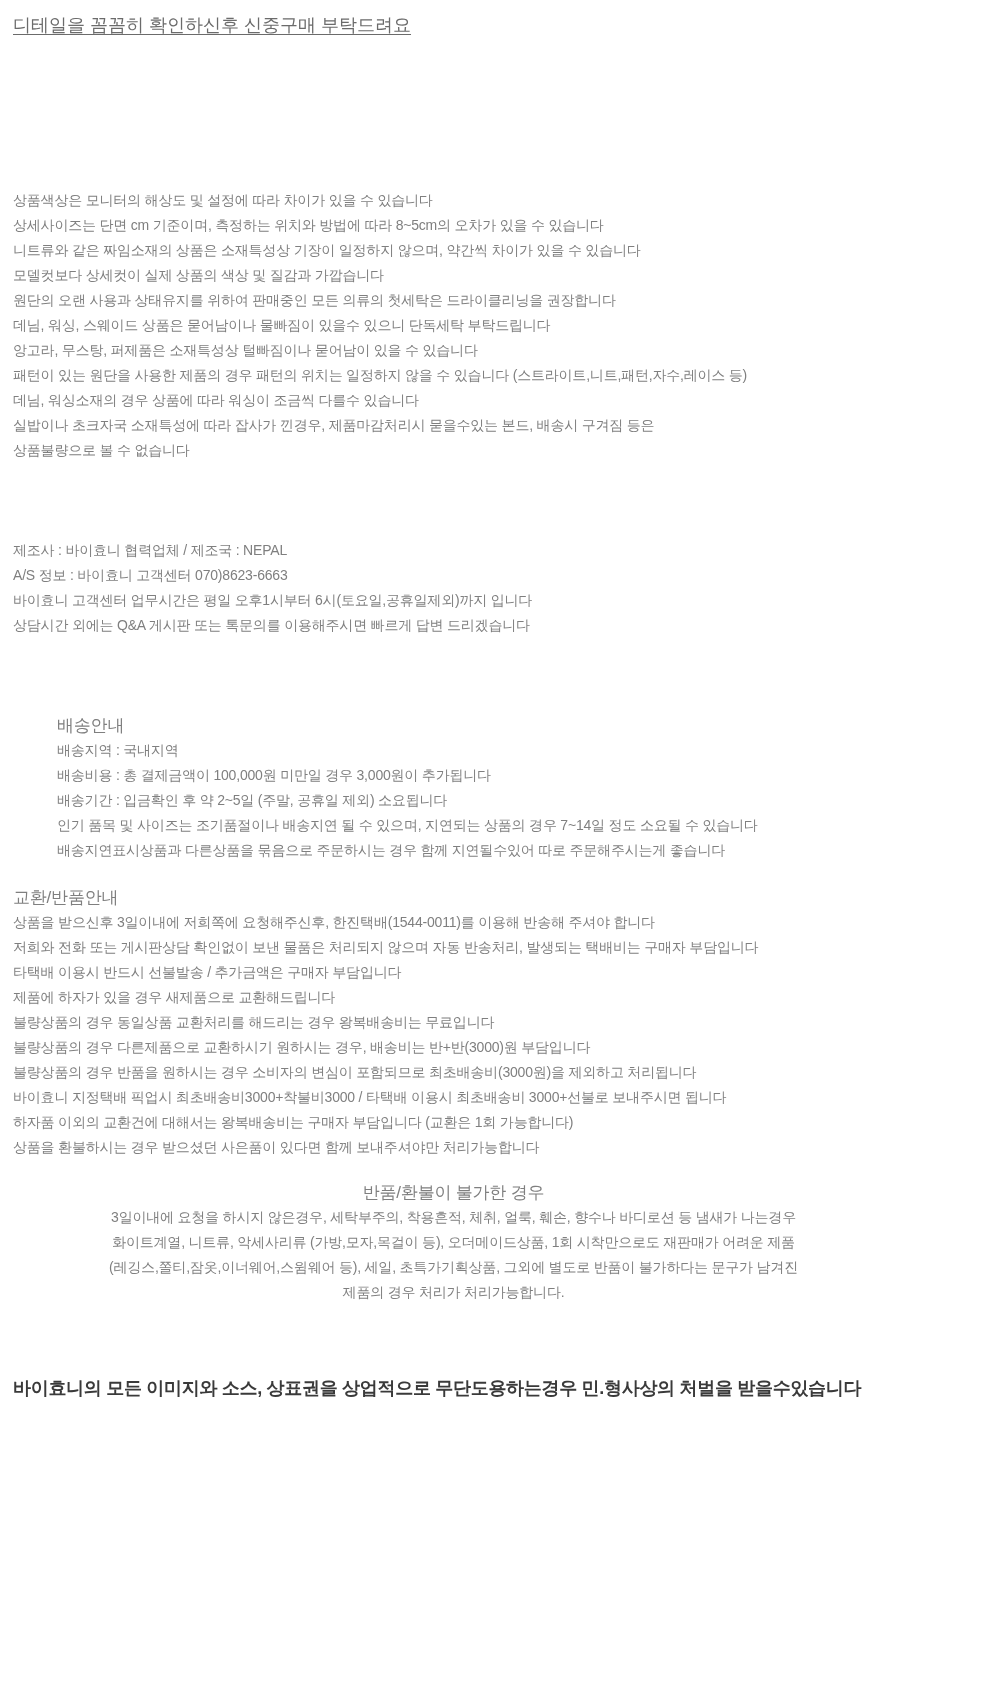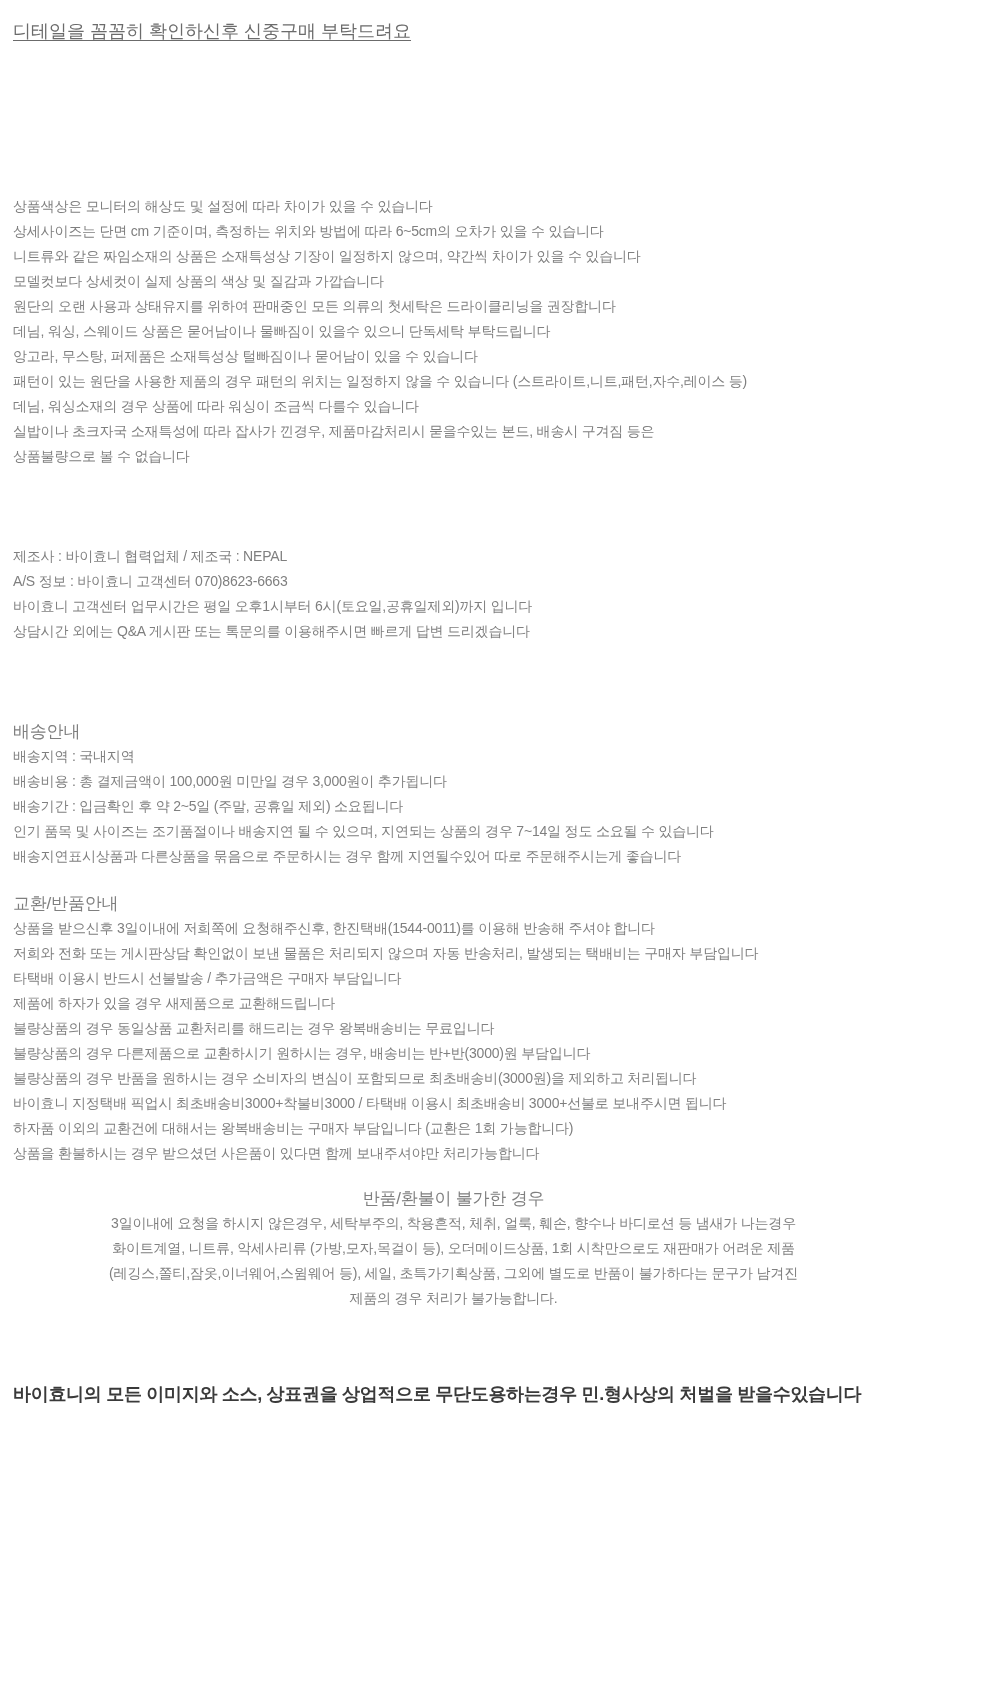--- a/index.html
+++ b/index.html
@@ -8,21 +8,21 @@
     background: #ffffff;
   }
   body {
     width: 1000px;
     min-height: 1700px;
     font-family: "Liberation Sans", "DejaVu Sans", sans-serif;
     color: #7f7f7f;
     overflow: hidden;
   }
   .page {
-    padding: 18px 10px 0 13px;
+    padding: 12px 10px 0 13px;
     box-sizing: border-box;
     width: 904px;
     min-height: 1700px;
   }
   .page-title {
     font-size: 18px;
     line-height: 26px;
     color: #6b6b6b;
     text-decoration: underline;
     text-underline-offset: 3px;
@@ -33,21 +33,21 @@
     white-space: nowrap;
     letter-spacing: -0.2px;
   }
   .heading-line {
     font-size: 17px;
     line-height: 25px;
     letter-spacing: -0.2px;
   }
   .sec-notes        { margin-top: 150px; }
   .sec-manufacturer { margin-top: 75px;  }
-  .sec-shipping     { margin-top: 75px;  }
+  .sec-shipping     { margin-top: 75px; margin-left: 44px;  }
   .sec-exchange     { margin-top: 22px;  }
   .sec-no-return    { margin-top: 20px; text-align: center;  }
   .footer-warning {
     margin-top: 70px;
     font-size: 18px;
     line-height: 26px;
     font-weight: bold;
     color: #3a3a3a;
     letter-spacing: -0.3px;
     white-space: nowrap;
@@ -55,21 +55,21 @@
 </style>
 </head>
 <body>
 
 <div class="page">
 
   <div class="page-title">디테일을 꼼꼼히 확인하신후 신중구매 부탁드려요</div>
 
   <div class="sec-notes">
     <div class="line">상품색상은 모니터의 해상도 및 설정에 따라 차이가 있을 수 있습니다</div>
-    <div class="line">상세사이즈는 단면 cm 기준이며, 측정하는 위치와 방법에 따라 6~5cm의 오차가 있을 수 있습니다</div>
+    <div class="line">상세사이즈는 단면 cm 기준이며, 측정하는 위치와 방법에 따라 8~5cm의 오차가 있을 수 있습니다</div>
     <div class="line">니트류와 같은 짜임소재의 상품은 소재특성상 기장이 일정하지 않으며, 약간씩 차이가 있을 수 있습니다</div>
     <div class="line">모델컷보다 상세컷이 실제 상품의 색상 및 질감과 가깝습니다</div>
     <div class="line">원단의 오랜 사용과 상태유지를 위하여 판매중인 모든 의류의 첫세탁은 드라이클리닝을 권장합니다</div>
     <div class="line">데님, 워싱, 스웨이드 상품은 묻어남이나 물빠짐이 있을수 있으니 단독세탁 부탁드립니다</div>
     <div class="line">앙고라, 무스탕, 퍼제품은 소재특성상 털빠짐이나 묻어남이 있을 수 있습니다</div>
     <div class="line">패턴이 있는 원단을 사용한 제품의 경우 패턴의 위치는 일정하지 않을 수 있습니다 (스트라이트,니트,패턴,자수,레이스 등)</div>
     <div class="line">데님, 워싱소재의 경우 상품에 따라 워싱이 조금씩 다를수 있습니다</div>
     <div class="line">실밥이나 초크자국 소재특성에 따라 잡사가 낀경우, 제품마감처리시 묻을수있는 본드, 배송시 구겨짐 등은</div>
     <div class="line">상품불량으로 볼 수 없습니다</div>
   </div>
@@ -102,18 +102,18 @@
     <div class="line">바이효니 지정택배 픽업시 최초배송비3000+착불비3000 / 타택배 이용시 최초배송비 3000+선불로 보내주시면 됩니다</div>
     <div class="line">하자품 이외의 교환건에 대해서는 왕복배송비는 구매자 부담입니다 (교환은 1회 가능합니다)</div>
     <div class="line">상품을 환불하시는 경우 받으셨던 사은품이 있다면 함께 보내주셔야만 처리가능합니다</div>
   </div>
 
   <div class="sec-no-return">
     <div class="heading-line">반품/환불이 불가한 경우</div>
     <div class="line">3일이내에 요청을 하시지 않은경우, 세탁부주의, 착용흔적, 체취, 얼룩, 훼손, 향수나 바디로션 등 냄새가 나는경우</div>
     <div class="line">화이트계열, 니트류, 악세사리류 (가방,모자,목걸이 등), 오더메이드상품, 1회 시착만으로도 재판매가 어려운 제품</div>
     <div class="line">(레깅스,쫄티,잠옷,이너웨어,스윔웨어 등), 세일, 초특가기획상품, 그외에 별도로 반품이 불가하다는 문구가 남겨진</div>
-    <div class="line">제품의 경우 처리가 불가능합니다.</div>
+    <div class="line">제품의 경우 처리가 처리가능합니다.</div>
   </div>
 
   <div class="footer-warning">바이효니의 모든 이미지와 소스, 상표권을 상업적으로 무단도용하는경우 민.형사상의 처벌을 받을수있습니다</div>
 
 </div>
 
 </body></html>

